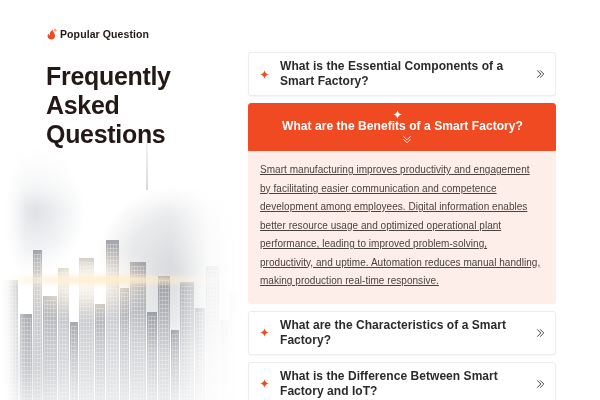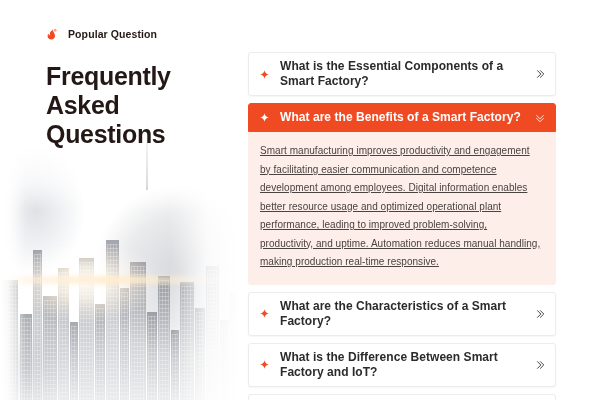--- a/index.html
+++ b/index.html
@@ -135,21 +135,21 @@
   .header {
     position: absolute;
     left: 46px;
     top: 28px;
     width: 200px;
     z-index: 5;
   }
   .eyebrow {
     display: flex;
     align-items: flex-start;
-    gap: 10px;
+    gap: 2px;
     margin-bottom: 22px;
   }
   .eyebrow-icon {
     width: 12px;
     height: 12px;
     flex: 0 0 auto;
     display: block;
   }
   .eyebrow-text {
     font-size: 10.5px;
@@ -193,20 +193,21 @@
     border-radius: 3px;
     box-shadow: 0 1px 2px rgba(0,0,0,0.045);
     cursor: pointer;
   }
   .faq-item.active .faq-head {
     background: #F04A23;
     border-color: #F04A23;
     border-bottom-left-radius: 0;
     border-bottom-right-radius: 0;
     box-shadow: none;
+    flex-direction: column;
   }
 
   .bullet {
     width: 9px;
     height: 9px;
     flex: 0 0 auto;
     margin-right: 11px;
     display: block;
   }
   .q-text {

